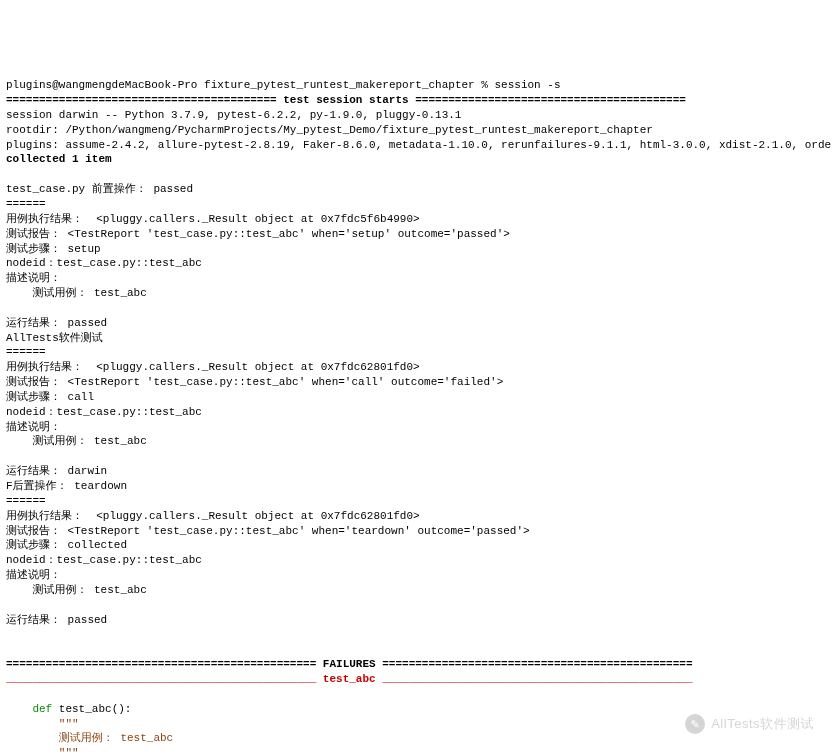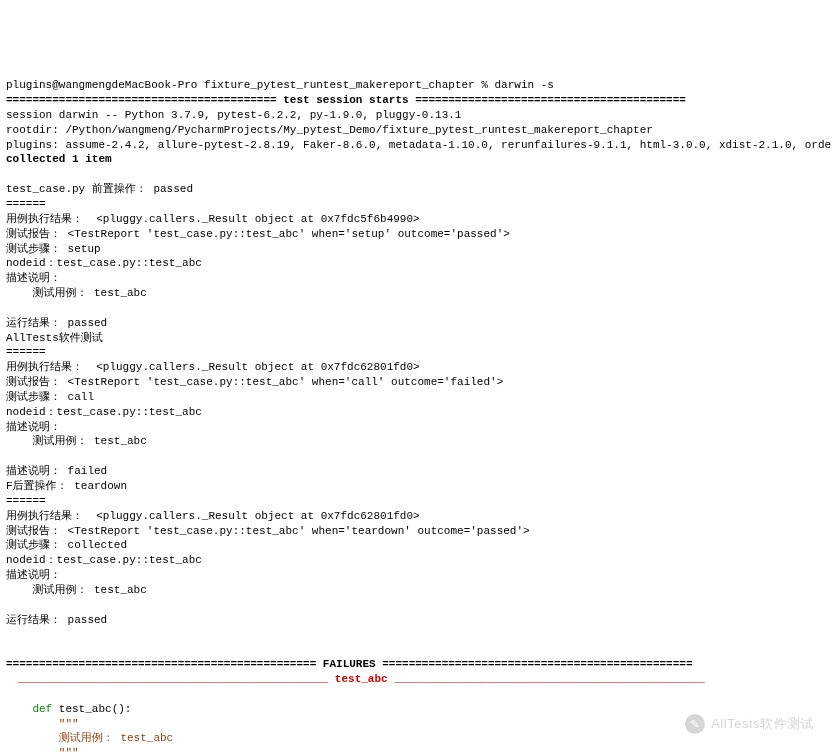--- a/index.html
+++ b/index.html
@@ -10,21 +10,21 @@
       background: #ffffff;
       color: #000000;
       padding: 4px 6px;
       white-space: pre;
       width: 832px;
       overflow: hidden;
     }
     .term { white-space: pre; }
     .bold { font-weight: bold; }
     .green { color: #0a8a0a; }
-    .red { color: #cc0000; margin-left: 12px; }
+    .red { color: #cc0000; }
     .brown { color: #8b4513; }
     .watermark {
       position: fixed;
       right: 18px;
       bottom: 22px;
       display: flex;
       align-items: center;
       gap: 6px;
       opacity: 0.35;
       font-family: sans-serif;
@@ -41,21 +41,21 @@
       color: #888;
       letter-spacing: 0.5px;
     }
   </style>
 </head>
 <body>
 
 
 
 <div class="term">
-<span><span>plugins@wangmengdeMacBook-Pro</span> <span>fixture_pytest_runtest_makereport_chapter</span> <span>% darwin -s</span></span>
+<span><span>plugins@wangmengdeMacBook-Pro</span> <span>fixture_pytest_runtest_makereport_chapter</span> <span>% session -s</span></span>
 <span class="bold">========================================= test session starts =========================================</span>
 <span>session darwin -- Python 3.7.9, pytest-6.2.2, py-1.9.0, pluggy-0.13.1</span>
 <span>rootdir: /Python/wangmeng/PycharmProjects/My_pytest_Demo/fixture_pytest_runtest_makereport_chapter</span>
 <span>plugins: assume-2.4.2, allure-pytest-2.8.19, Faker-8.6.0, metadata-1.10.0, rerunfailures-9.1.1, html-3.0.0, xdist-2.1.0, ordering-0.6, cov-2.10.1, repeat-0.9.1, forked-1.3.0</span>
 <span class="bold">collected 1 item</span>
 
 <span>test_case.py 前置操作： passed</span>
 <span>======</span>
 <span>用例执行结果：  &lt;pluggy.callers._Result object at 0x7fdc5f6b4990&gt;</span>
 <span>测试报告： &lt;TestReport 'test_case.py::test_abc' when='setup' outcome='passed'&gt;</span>
@@ -67,21 +67,21 @@
 <span>运行结果： passed</span>
 <span>AllTests软件测试</span>
 <span>======</span>
 <span>用例执行结果：  &lt;pluggy.callers._Result object at 0x7fdc62801fd0&gt;</span>
 <span>测试报告： &lt;TestReport 'test_case.py::test_abc' when='call' outcome='failed'&gt;</span>
 <span>测试步骤： call</span>
 <span>nodeid：test_case.py::test_abc</span>
 <span>描述说明：</span>
 <span>    测试用例： test_abc</span>
 <span></span>
-<span>描述说明： failed</span>
+<span>运行结果： darwin</span>
 <span>F后置操作： teardown</span>
 <span>======</span>
 <span>用例执行结果：  &lt;pluggy.callers._Result object at 0x7fdc62801fd0&gt;</span>
 <span>测试报告： &lt;TestReport 'test_case.py::test_abc' when='teardown' outcome='passed'&gt;</span>
 <span>测试步骤： collected</span>
 <span>nodeid：test_case.py::test_abc</span>
 <span>描述说明：</span>
 <span>    测试用例： test_abc</span>
 <span></span>
 <span>运行结果： passed</span>

